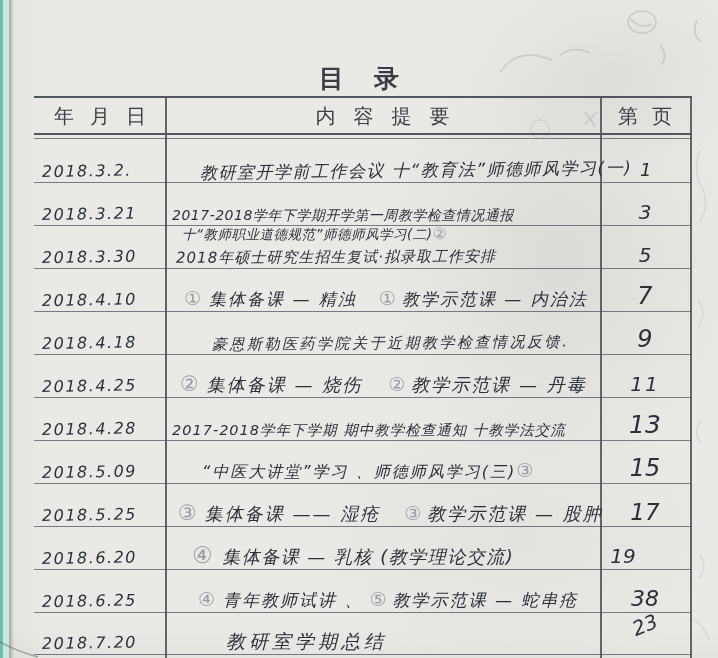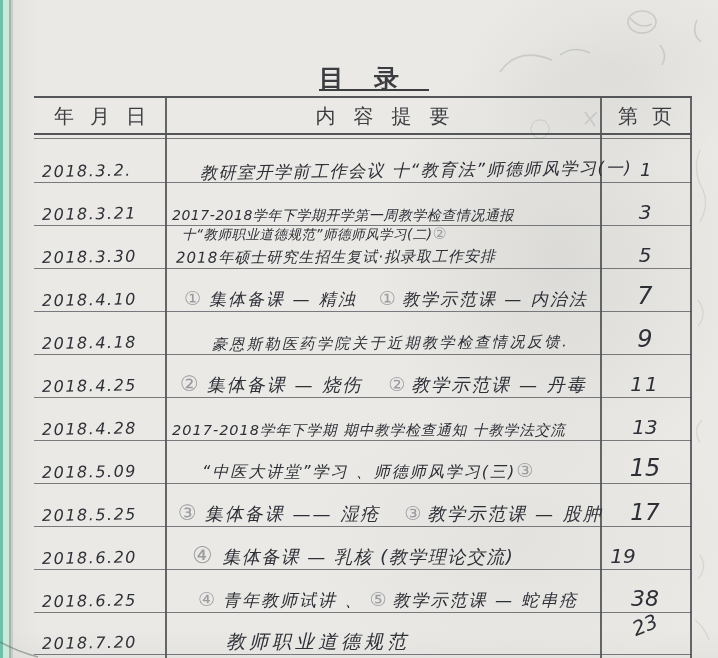--- a/index.html
+++ b/index.html
@@ -21,21 +21,21 @@
   
   .cover-strip{position:absolute;left:0;top:0;width:13px;height:658px;
     background:linear-gradient(90deg,#6fbfa9 0 3px,#c9e9da 3px 9px,#a9b3ac 9px 11px,rgba(160,162,158,.35) 11px 13px);}
   
   .hline{position:absolute;left:34px;width:658px;height:1px;background:#63656a;opacity:.85;}
   .hline.bold{height:2px;background:#4c4e52;opacity:.95;}
   .vline{position:absolute;width:2px;background:#55575a;opacity:.9;}
   
   .printed{font-family:"Liberation Serif","DejaVu Serif",serif;color:#3b3d41;}
   .title{position:absolute;top:62px;left:0;width:718px;text-align:center;
-    font-size:25px;font-weight:700;letter-spacing:30px;text-indent:30px;text-decoration:underline;}
+    font-size:25px;font-weight:700;letter-spacing:30px;text-indent:30px;}
   .thead{position:absolute;top:102px;height:28px;font-size:20px;font-weight:400;
     display:flex;align-items:center;justify-content:center;}
   
   .hw{font-family:"DejaVu Sans","Liberation Sans",sans-serif;font-style:italic;
     color:#2e3037;white-space:nowrap;line-height:1.05;}
   .trow{position:absolute;left:0;width:718px;height:0;}
   .trow>*{position:absolute;bottom:2px;}
   .date{left:42px;width:125px;font-size:16px;letter-spacing:1.5px;transform:rotate(-1deg);}
   .pagenum{left:602px;width:86px;text-align:center;font-size:21px;}
   .pencil{color:#8d8f94;opacity:.85;font-style:normal;font-size:19px;}
@@ -144,21 +144,21 @@
     <span class="pencil" style="font-size:21px;margin-right:6px">②</span><span>集体备课 — 烧伤</span><span class="pencil" style="margin-left:26px;margin-right:4px">②</span><span>教学示范课 — 丹毒</span>
   </div>
   <div class="pagenum hw" style="font-size:20px;letter-spacing:2px">11</div>
 </div>
 
 <div class="trow" style="bottom:218px">
   <div class="date hw">2018.4.28</div>
   <div class="hw" style="left:172px;font-size:14.5px;letter-spacing:1px">
     <span>2017-2018学年下学期 期中教学检查通知 十教学法交流</span>
   </div>
-  <div class="pagenum hw" style="font-size:20px">13</div>
+  <div class="pagenum hw" style="font-size:25px">13</div>
 </div>
 
 <div class="trow" style="bottom:175px">
   <div class="date hw">2018.5.09</div>
   <div class="hw" style="left:202px;font-size:16px;letter-spacing:2px">
     <span>“中医大讲堂”学习 、师德师风学习(三)</span><span class="pencil">③</span>
   </div>
   <div class="pagenum hw" style="font-size:24px">15</div>
 </div>
 
@@ -182,16 +182,16 @@
   <div class="date hw">2018.6.25</div>
   <div class="hw" style="left:198px;font-size:17px;letter-spacing:2px">
     <span class="pencil" style="margin-right:6px">④</span><span>青年教师试讲 、</span><span class="pencil" style="margin-left:6px;margin-right:4px">⑤</span><span>教学示范课 — 蛇串疮</span>
   </div>
   <div class="pagenum hw" style="font-size:22px">38</div>
 </div>
 
 <div class="trow" style="bottom:4px">
   <div class="date hw">2018.7.20</div>
   <div class="hw" style="left:226px;font-size:19px;letter-spacing:4px">
-    <span>教师职业道德规范</span>
+    <span>教研室学期总结</span>
   </div>
   <div class="pagenum hw" style="font-size:20px;bottom:18px;transform:rotate(-22deg)">23</div>
 </div>
 
 </body></html>

